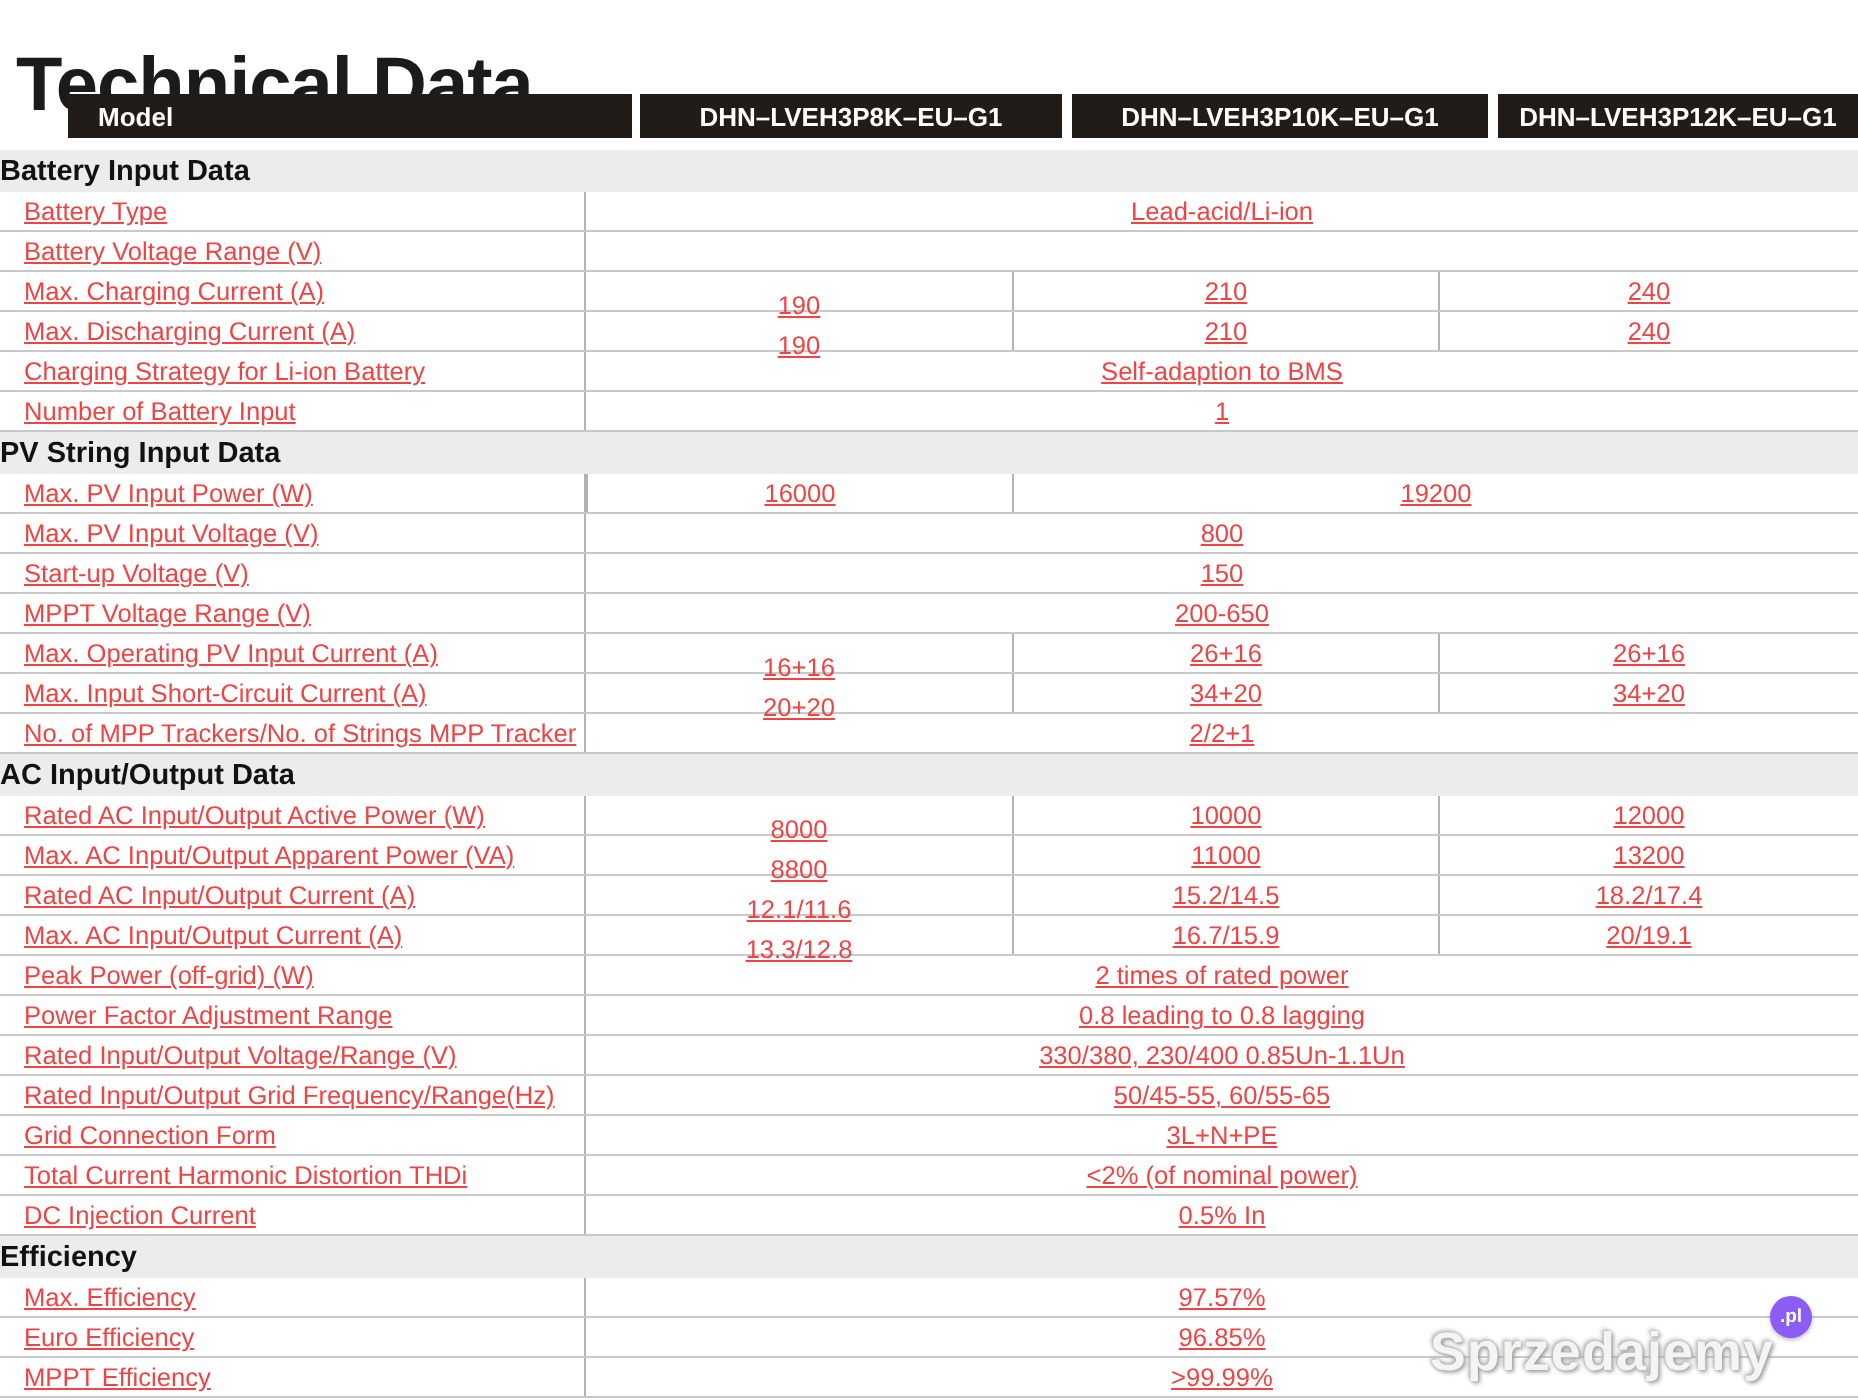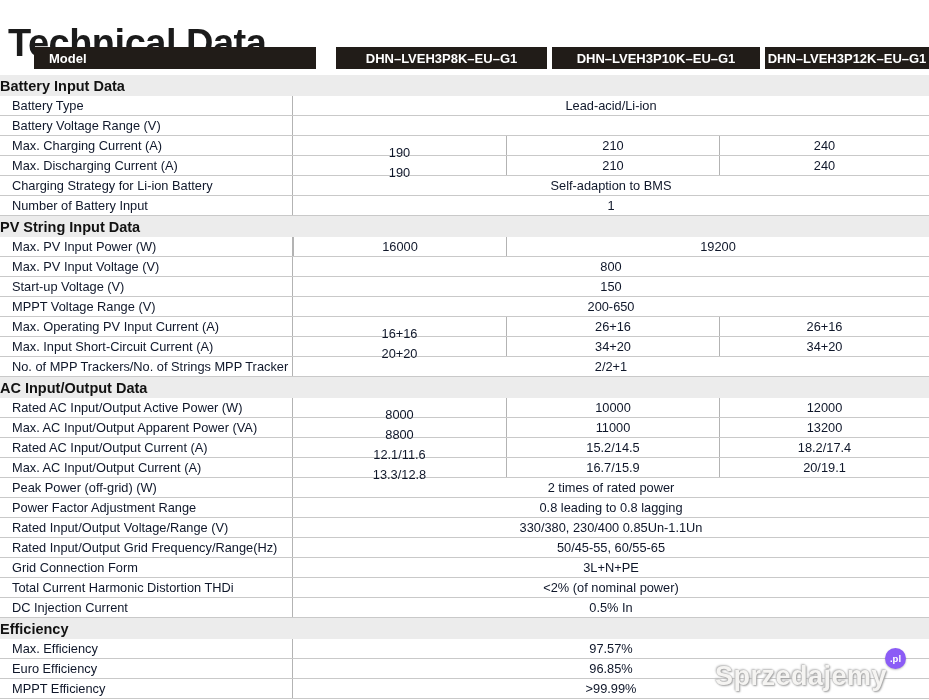--- a/index.html
+++ b/index.html
@@ -29,42 +29,43 @@
     color: #ffffff;
     font-size: 13px;
     font-weight: bold;
     display: flex;
     align-items: center;
     box-sizing: border-box;
     margin-left: 34px;
   }
   .mlabel { width: 282px; padding-left: 15px; }
   .mcol   { justify-content: center; }
-  .mcol1  { width: 211px; margin-left: 20px; }
+  .mcol1  { width: 211px; margin-left: 4px; }
   .mcol2  { width: 208px; margin-left: 5px; }
   .mcol3  { flex: 1; margin-left: 5px; }
   
   #table-body { margin-top: 6px; }
   .section-row {
     height: 21px;
     background: #ececec;
     display: flex;
     align-items: center;
     font-size: 14.5px;
     font-weight: bold;
     color: #121212;
     box-sizing: border-box;
   }
   .data-row {
     display: flex;
     height: 20px;
     box-sizing: border-box;
     border-bottom: 1px solid #c9c9c9;
     font-size: 12.8px;
-    color: #0f172a;
+    color: #ef4444;
+    text-decoration: underline;
   }
   .lbl {
     width: 293px;
     box-sizing: border-box;
     border-right: 1px solid #b3b3b3;
     padding-left: 12px;
     display: flex;
     align-items: center;
     white-space: nowrap;
   }

